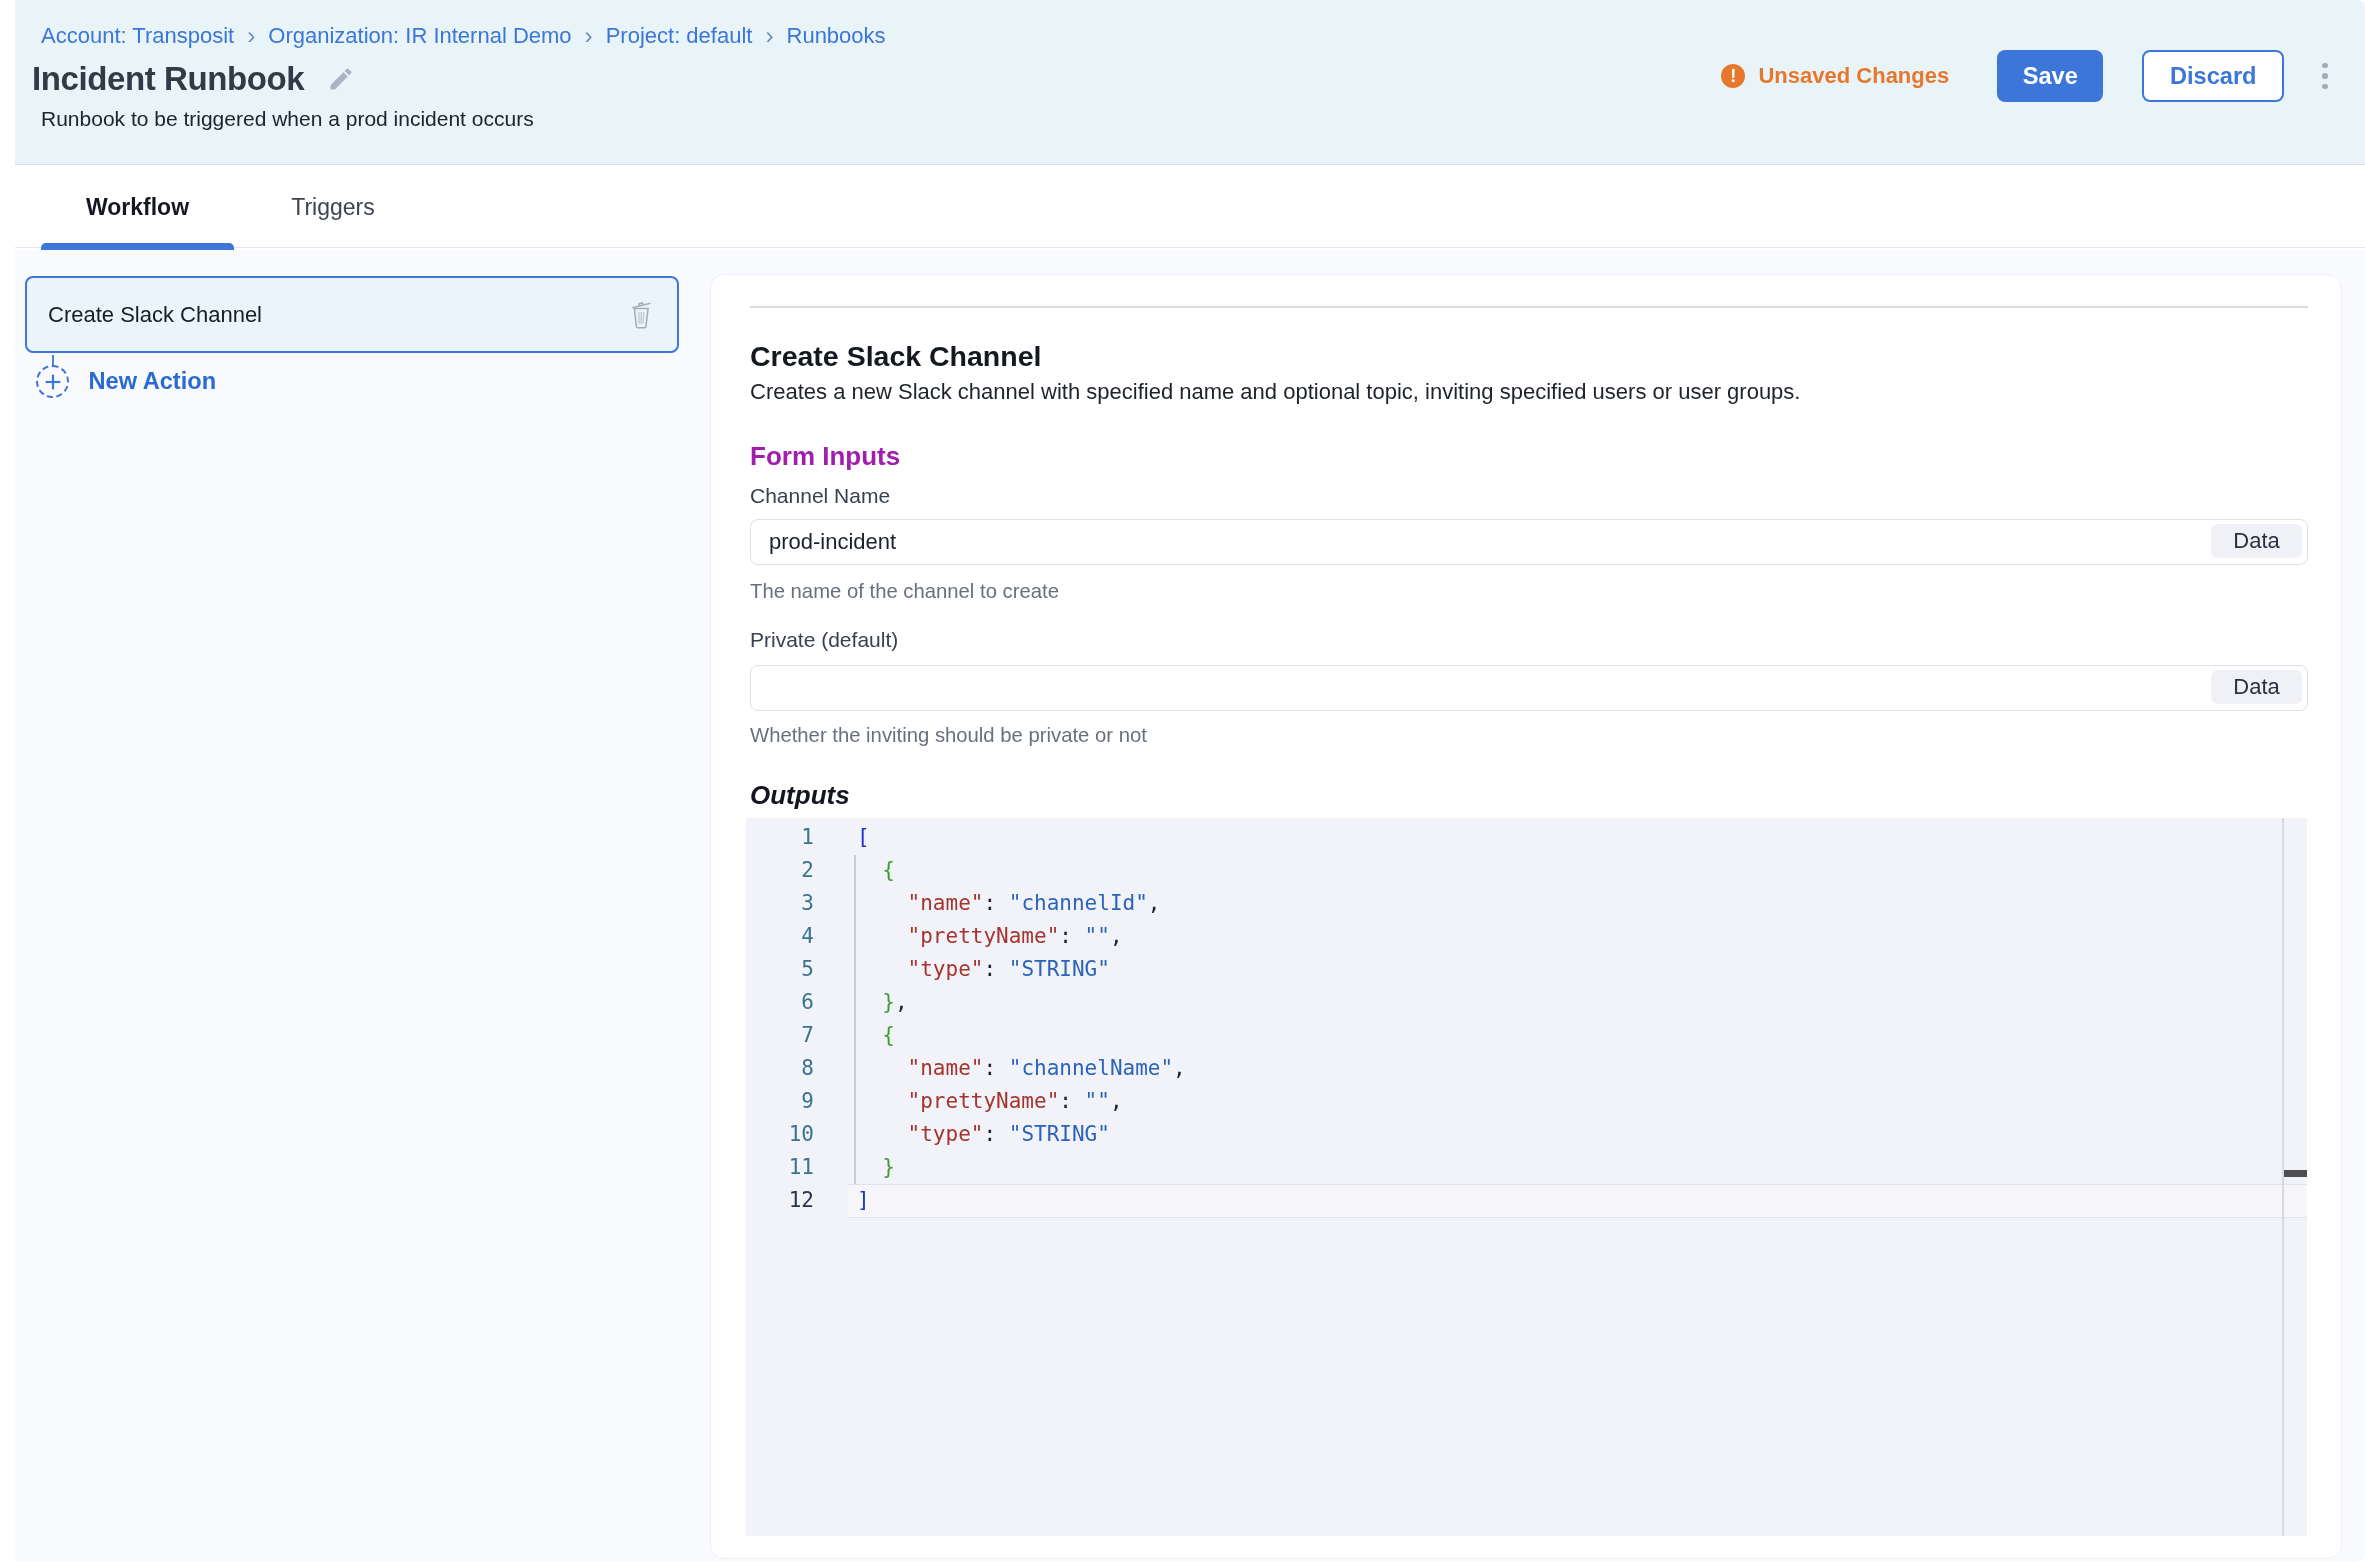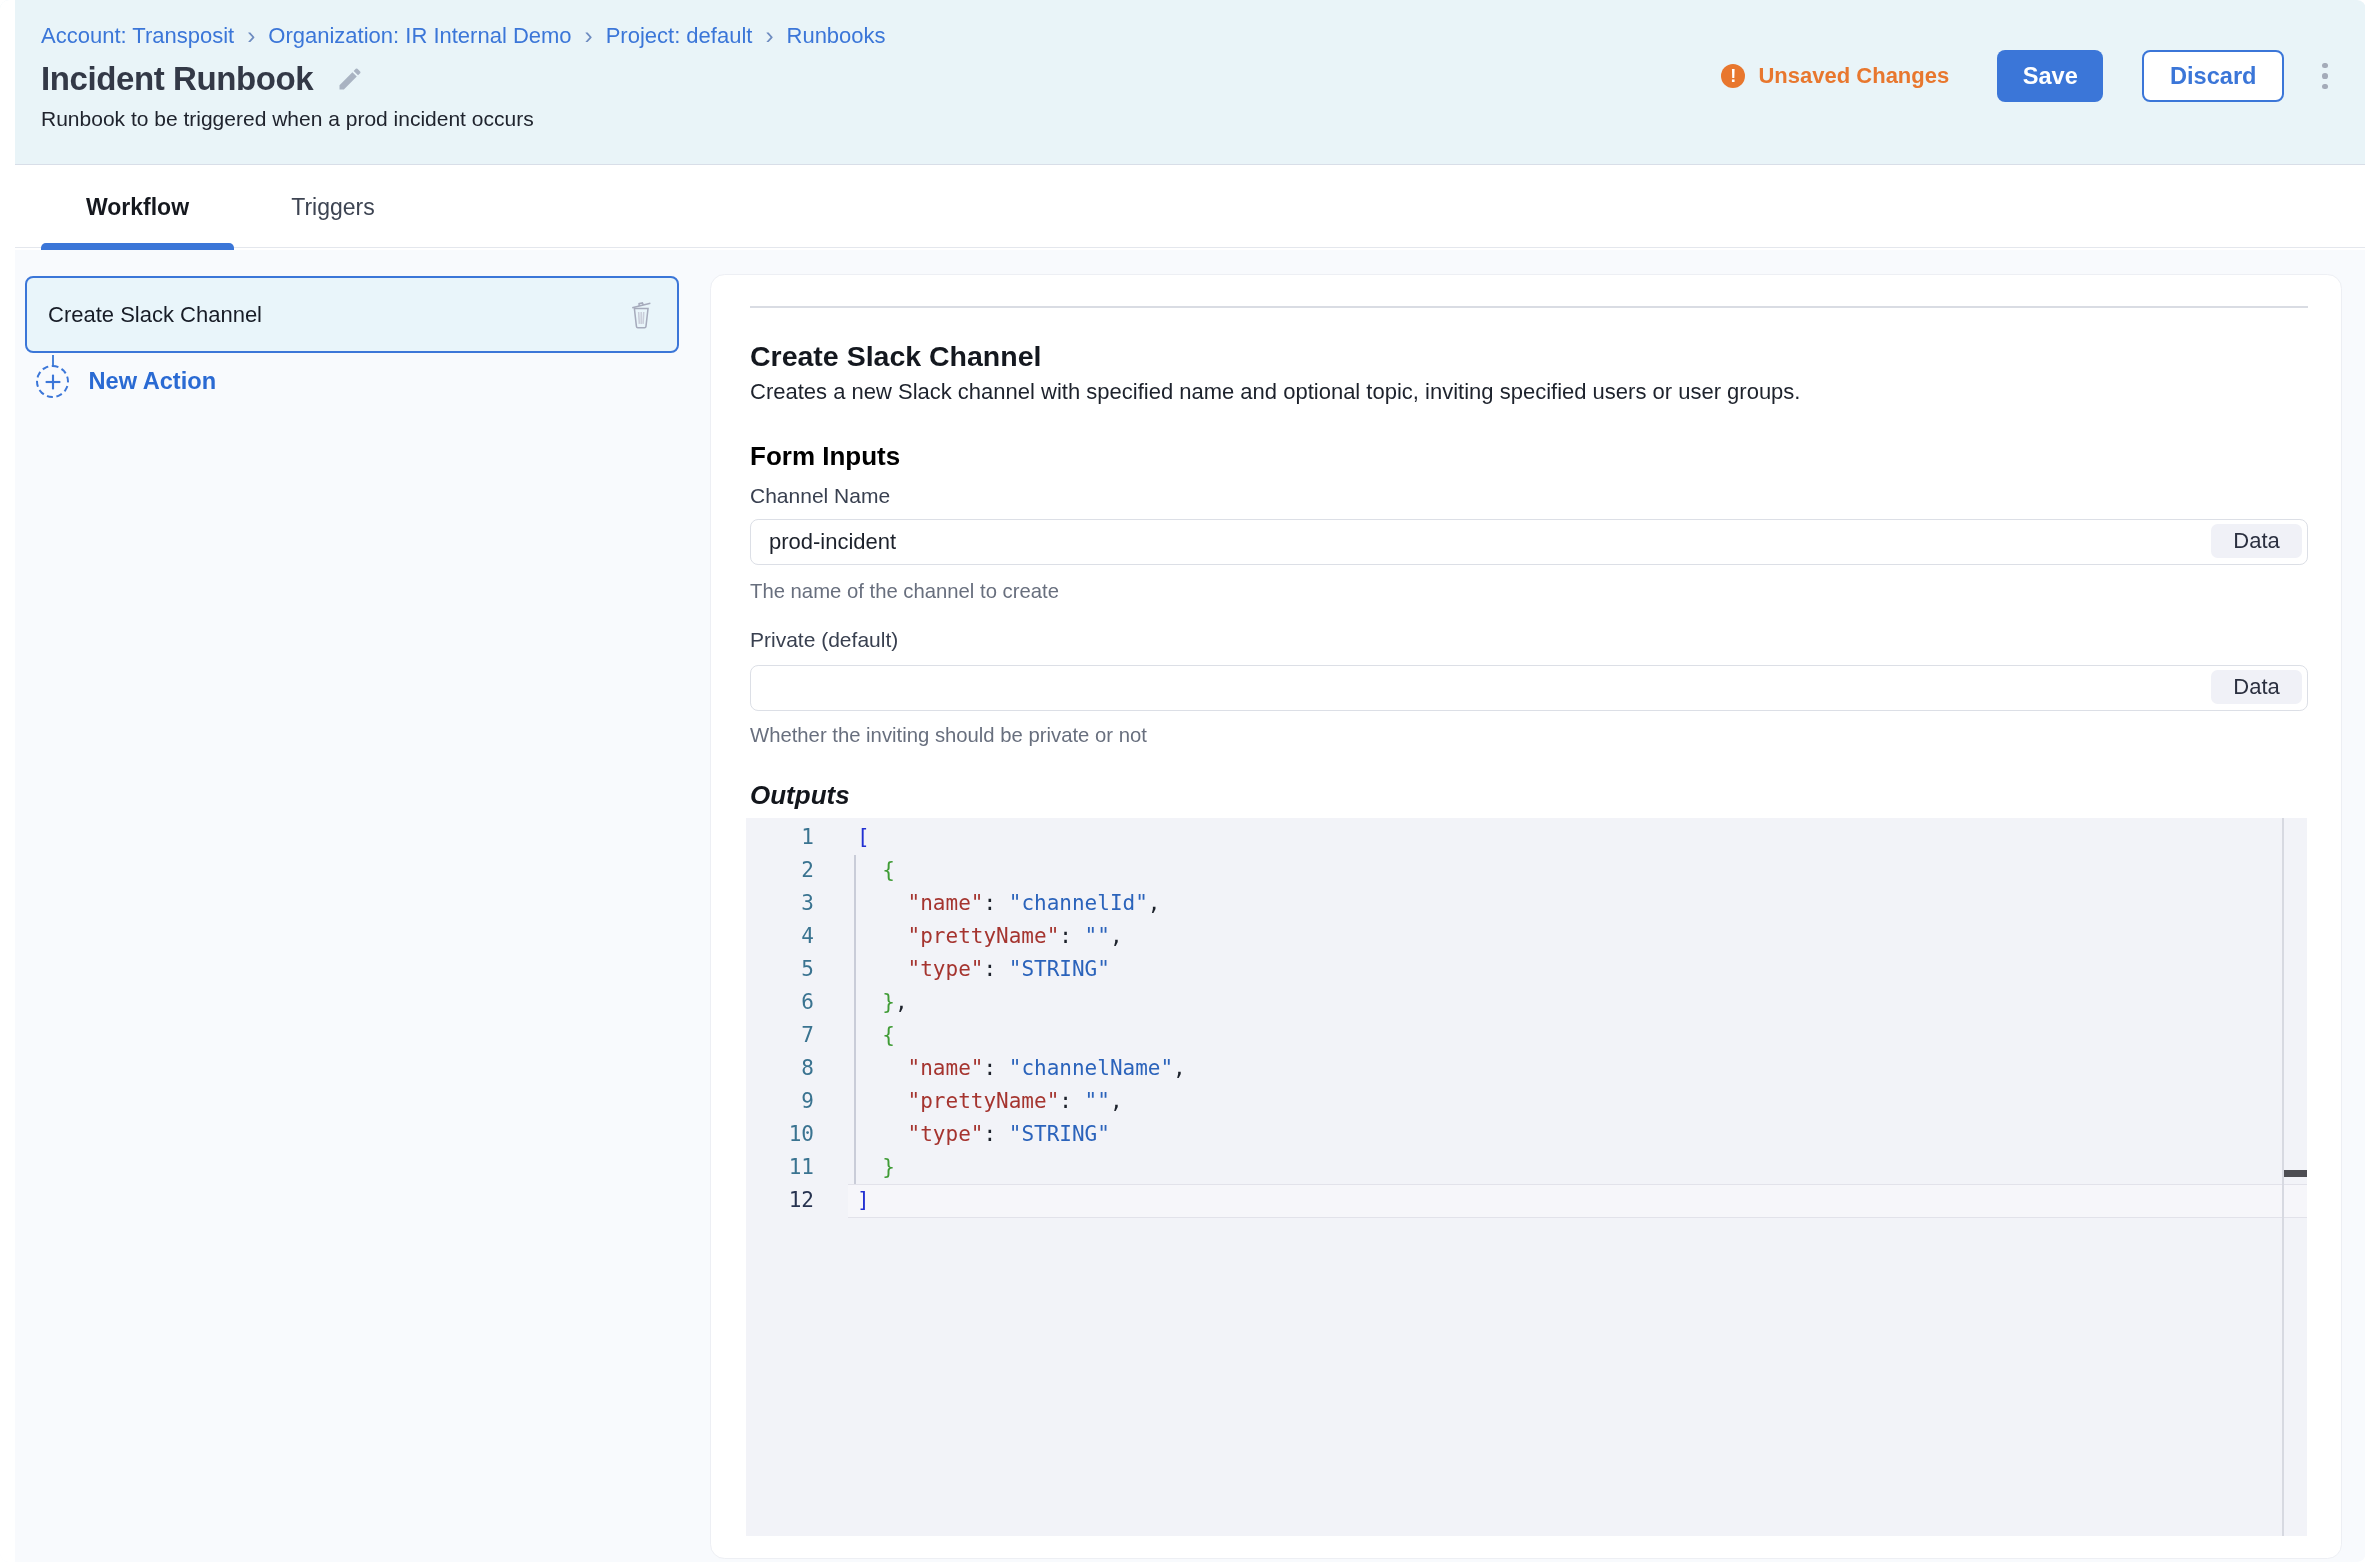--- a/index.html
+++ b/index.html
@@ -6,21 +6,21 @@
   html,body { width:2366px; height:1562px; background:#ffffff; font-family:"Liberation Sans", sans-serif; }
   #app { position:relative; width:2366px; height:1562px; overflow:hidden; background:#ffffff;border-radius:9px; }
 
   
   .header-band { position:absolute; left:0; top:0; width:2366px; height:165px;
     background:var(--header-bg); border-bottom:1.6px solid #d8dee8; }
   .breadcrumb { position:absolute; left:41px; top:23px; height:26px; display:flex; align-items:center; gap:11.4px;
     font-size:22px; color:var(--accent); }
   .crumb { color:var(--accent); cursor:pointer; white-space:nowrap; }
   .crumb-sep { color:#6e8cc0; font-size:24.4px; line-height:22px; padding:0 1.6px; }
-  .page-title-row { position:absolute; left:41px; top:60px; display:flex; align-items:center; gap:23px;text-align:center; }
+  .page-title-row { position:absolute; left:32px; top:60px; display:flex; align-items:center; gap:23px;text-align:center; }
   .page-title { font-size:33px; font-weight:bold; color:#333947; letter-spacing:-0.4px; }
   .pencil { width:28px; height:28px; }
   .page-subtitle { position:absolute; left:41px; top:107px; font-size:21px; color:#20242e; }
 
   .header-actions { position:absolute; right:24.4px; top:49px; height:54px; display:flex; align-items:center; }
   .unsaved { display:flex; align-items:center; gap:13px; margin-right:23px; }
   .warn-circle { width:24.4px; height:24.4px; border-radius:50%; background:var(--warning); color:#ffffff;
     font-size:18px; font-weight:bold; display:flex; align-items:center; justify-content:center; line-height:1; }
   .unsaved-text { font-size:22px; font-weight:600; color:var(--warning); white-space:nowrap; }
   .btn { height:52px; border-radius:8.1px; font-size:23.6px; font-weight:bold; display:flex; align-items:center;
@@ -56,21 +56,21 @@
   .new-action { position:absolute; left:36px; top:365px; display:flex; align-items:center; gap:19.5px; cursor:pointer; }
   .plus-circle { width:33px; height:33px; border:2px dashed var(--accent); border-radius:50%;
     display:flex; align-items:center; justify-content:center; }
   .plus-circle svg { width:18px; height:18px; }
   .new-action-label { font-size:23.6px; font-weight:bold; color:#2a6ad3; }
 
   
   .detail-divider { position:absolute; left:750px; top:306px; width:1558px; height:1.6px; background:#d9dce3; }
   .detail-title { position:absolute; left:750px; top:340px; font-size:28.5px; font-weight:bold; color:#14181f; }
   .detail-desc { position:absolute; left:750px; top:379px; font-size:22px; color:#1d222c; }
-  .form-heading { position:absolute; left:750px; top:441px; font-size:26px; font-weight:bold; color:#000000; }
+  .form-heading { position:absolute; left:750px; top:441px; font-size:26px; font-weight:bold; color:#a21caf; }
   .field-label { position:absolute; left:750px; font-size:21px; color:#394050; }
   .field-label-1 { top:484px; } .field-label-2 { top:628px; }
   .text-input { position:absolute; left:750px; width:1558px; height:46px; background:#ffffff;
     border:1.6px solid #dcdfe6; border-radius:8.1px; }
   .text-input input { position:absolute; left:0; top:0; width:100%; height:100%; border:none; outline:none;
     background:transparent; padding:0 106px 0 18px; font-size:22px; color:#1c212b;
     font-family:"Liberation Sans", sans-serif; border-radius:8.1px; }
   .input-1 { top:519px; } .input-2 { top:665px; }
   .data-btn { position:absolute; right:4.9px; top:4.1px; width:91px; height:34px; background:#f0f1f7;
     border-radius:6.5px; display:flex; align-items:center; justify-content:center; font-size:22px; font-weight:500;

